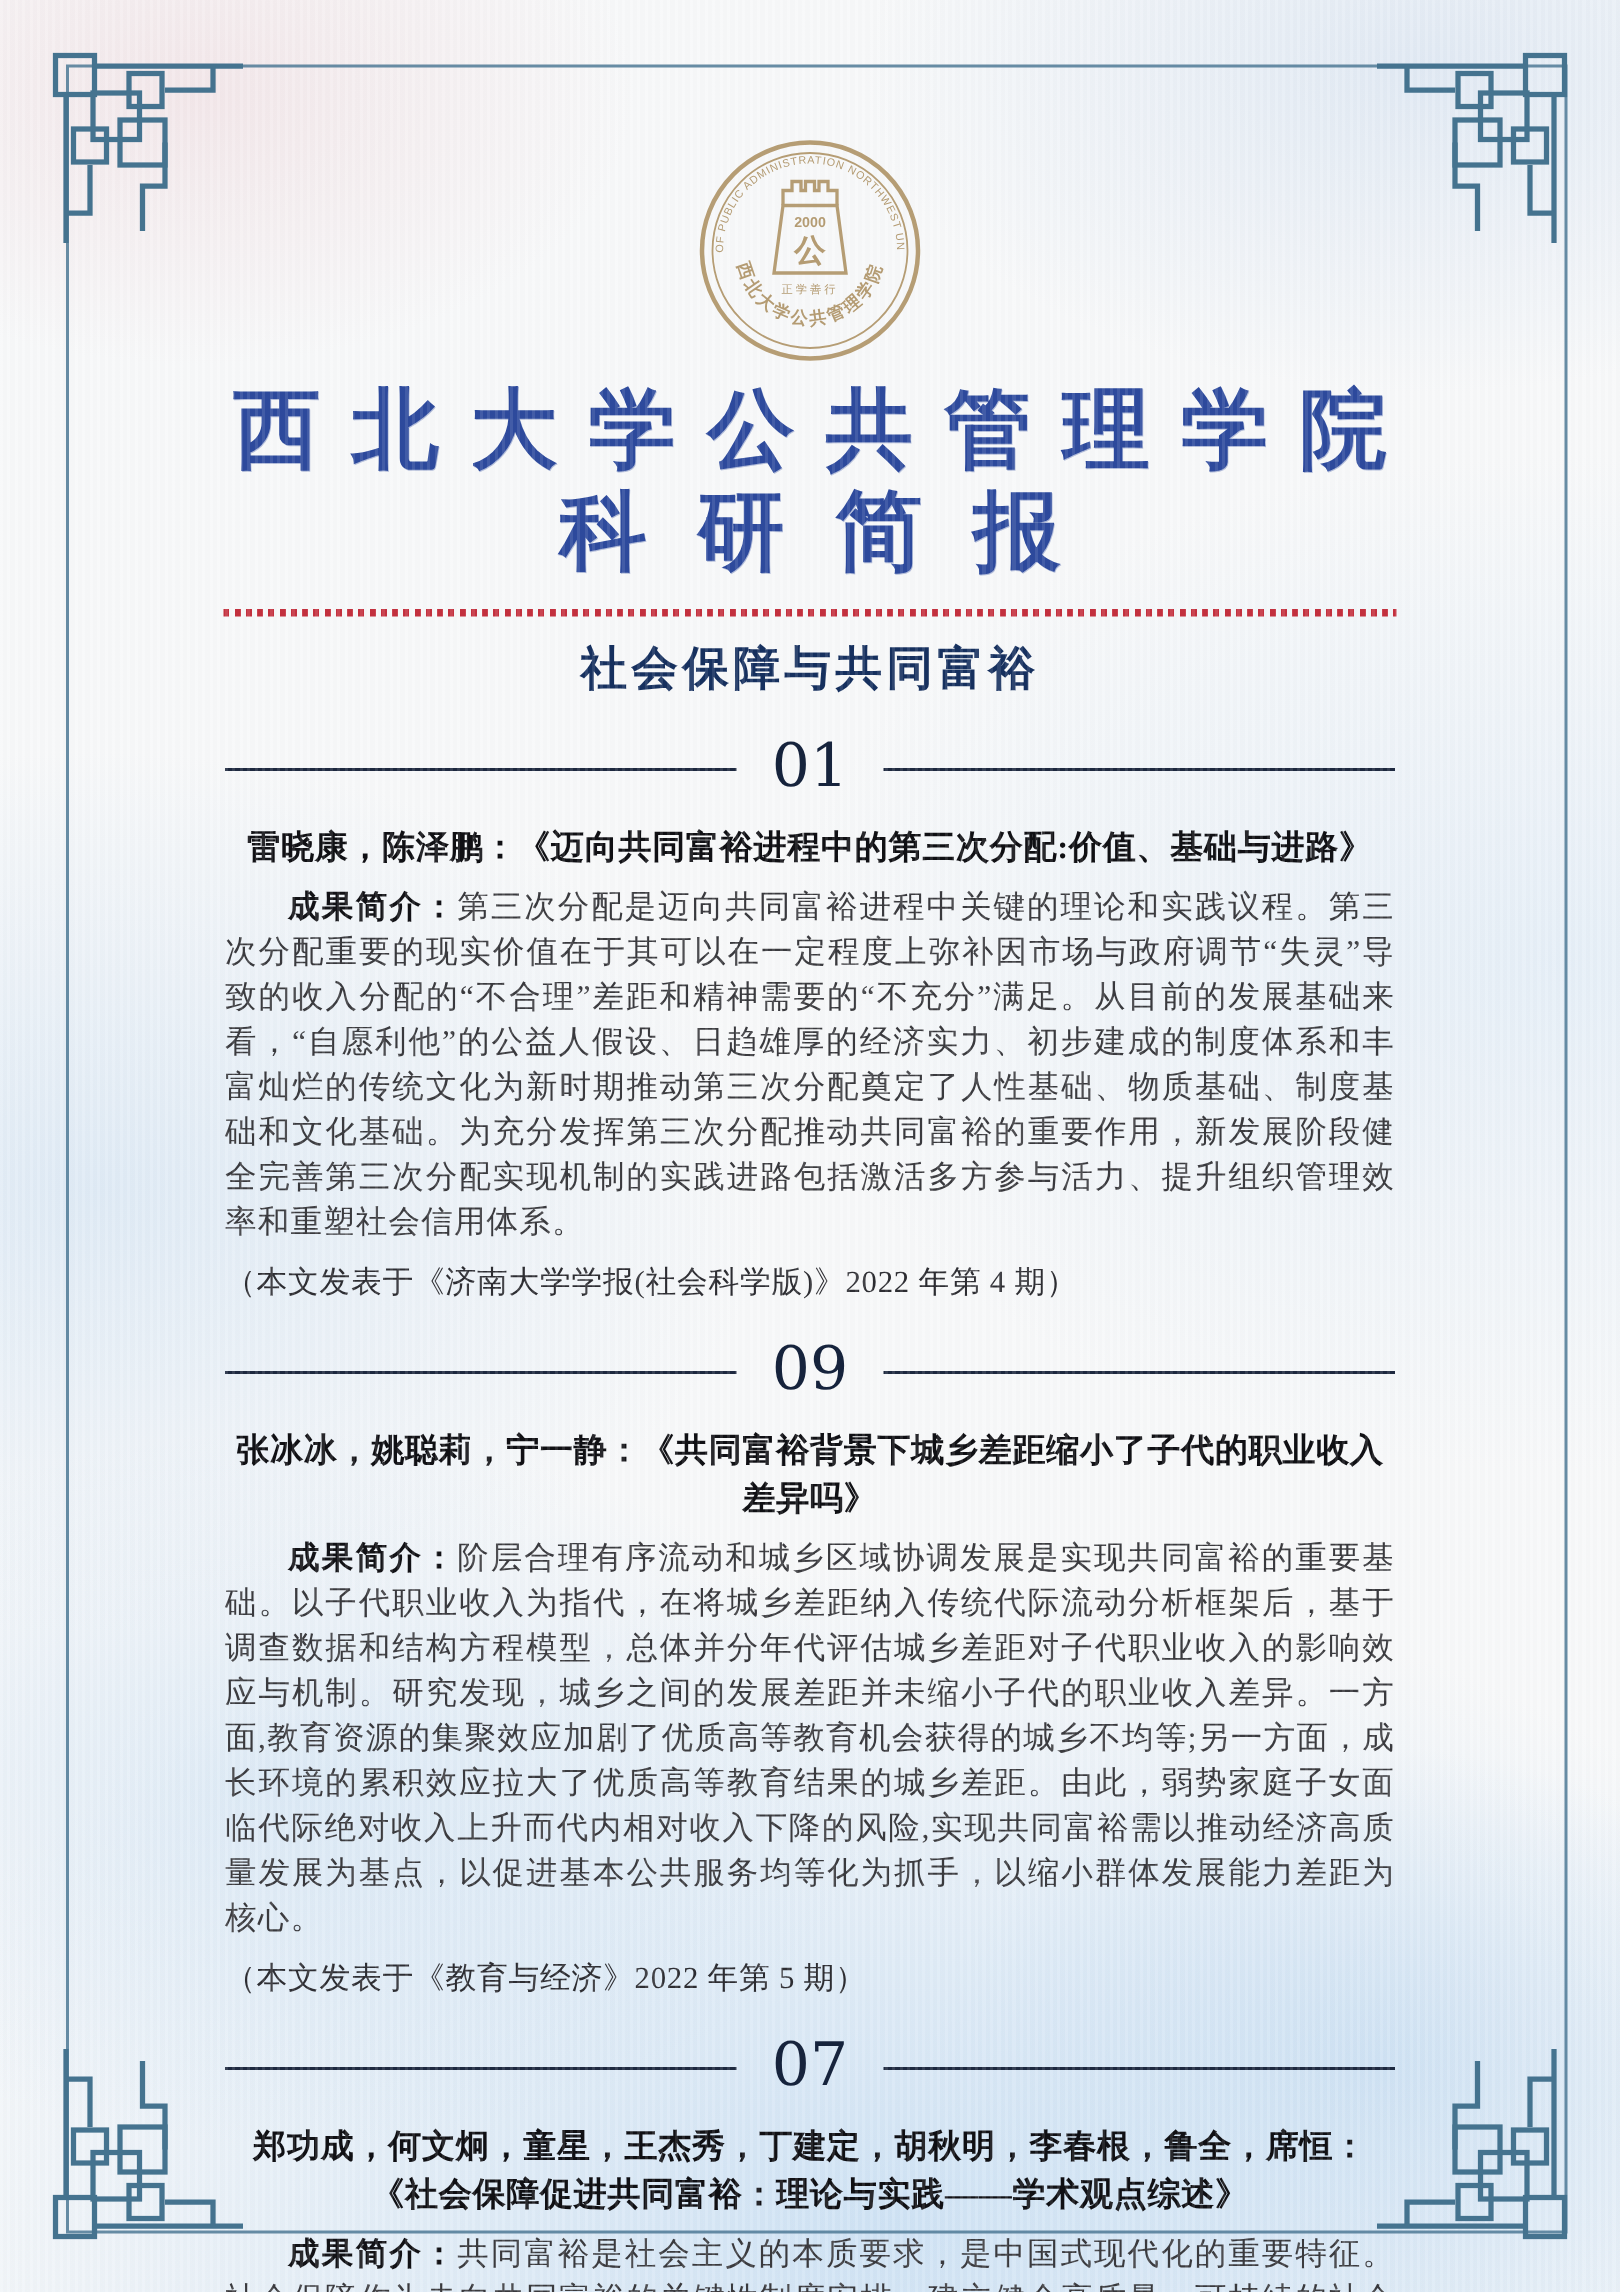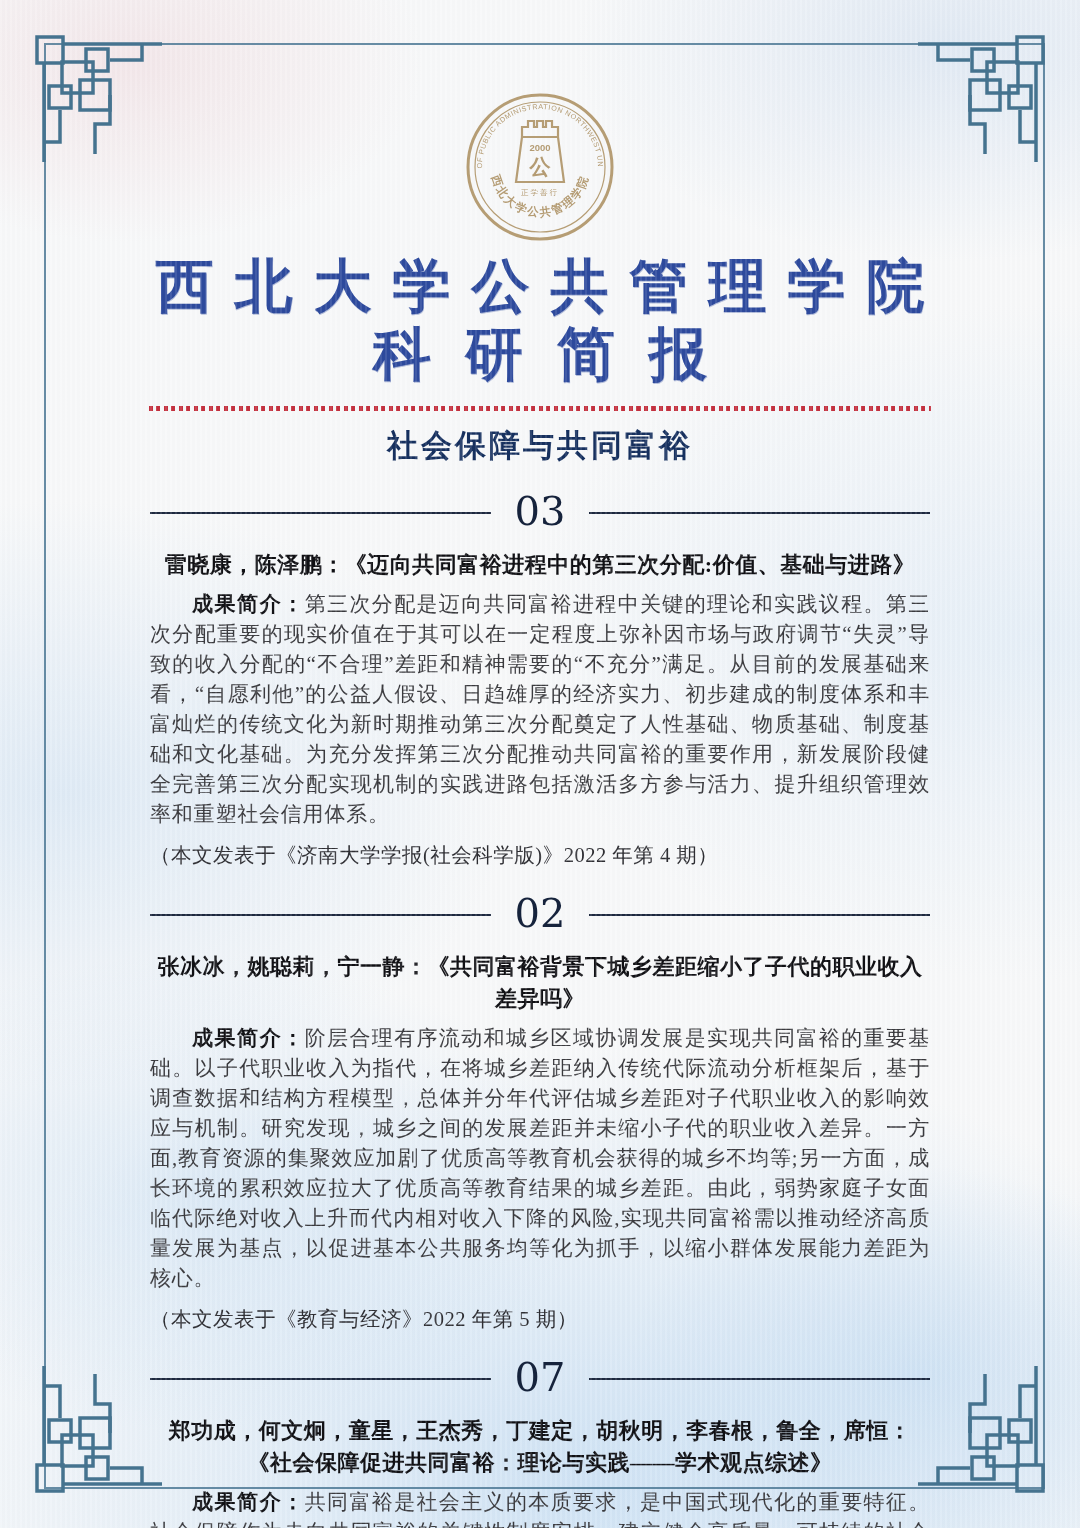--- a/index.html
+++ b/index.html
@@ -167,32 +167,32 @@
   <h1 class="main-title second">科研简报</h1>
 
   <div class="dotted-rule"></div>
 
   <h2 class="issue-topic">社会保障与共同富裕</h2>
 
   <main>
     <section class="article">
       <div class="sec-header">
         <span class="hline"></span>
-        <span class="sec-num">03</span>
+        <span class="sec-num">01</span>
         <span class="hline"></span>
       </div>
       <h3 class="sec-title">雷晓康，陈泽鹏：《迈向共同富裕进程中的第三次分配:价值、基础与进路》</h3>
       <p class="sec-body"><b class="intro">成果简介：</b><span class="body-text">第三次分配是迈向共同富裕进程中关键的理论和实践议程。第三次分配重要的现实价值在于其可以在一定程度上弥补因市场与政府调节“失灵”导致的收入分配的“不合理”差距和精神需要的“不充分”满足。从目前的发展基础来看，“自愿利他”的公益人假设、日趋雄厚的经济实力、初步建成的制度体系和丰富灿烂的传统文化为新时期推动第三次分配奠定了人性基础、物质基础、制度基础和文化基础。为充分发挥第三次分配推动共同富裕的重要作用，新发展阶段健全完善第三次分配实现机制的实践进路包括激活多方参与活力、提升组织管理效率和重塑社会信用体系。</span></p>
       <p class="sec-source">（本文发表于《济南大学学报(社会科学版)》2022 年第 4 期）</p>
     </section>
 
     <section class="article">
       <div class="sec-header">
         <span class="hline"></span>
-        <span class="sec-num">02</span>
+        <span class="sec-num">09</span>
         <span class="hline"></span>
       </div>
       <h3 class="sec-title">张冰冰，姚聪莉，宁一静：《共同富裕背景下城乡差距缩小了子代的职业收入差异吗》</h3>
       <p class="sec-body"><b class="intro">成果简介：</b><span class="body-text">阶层合理有序流动和城乡区域协调发展是实现共同富裕的重要基础。以子代职业收入为指代，在将城乡差距纳入传统代际流动分析框架后，基于调查数据和结构方程模型，总体并分年代评估城乡差距对子代职业收入的影响效应与机制。研究发现，城乡之间的发展差距并未缩小子代的职业收入差异。一方面,教育资源的集聚效应加剧了优质高等教育机会获得的城乡不均等;另一方面，成长环境的累积效应拉大了优质高等教育结果的城乡差距。由此，弱势家庭子女面临代际绝对收入上升而代内相对收入下降的风险,实现共同富裕需以推动经济高质量发展为基点，以促进基本公共服务均等化为抓手，以缩小群体发展能力差距为核心。</span></p>
       <p class="sec-source">（本文发表于《教育与经济》2022 年第 5 期）</p>
     </section>
 
     <section class="article">
       <div class="sec-header">
         <span class="hline"></span>

